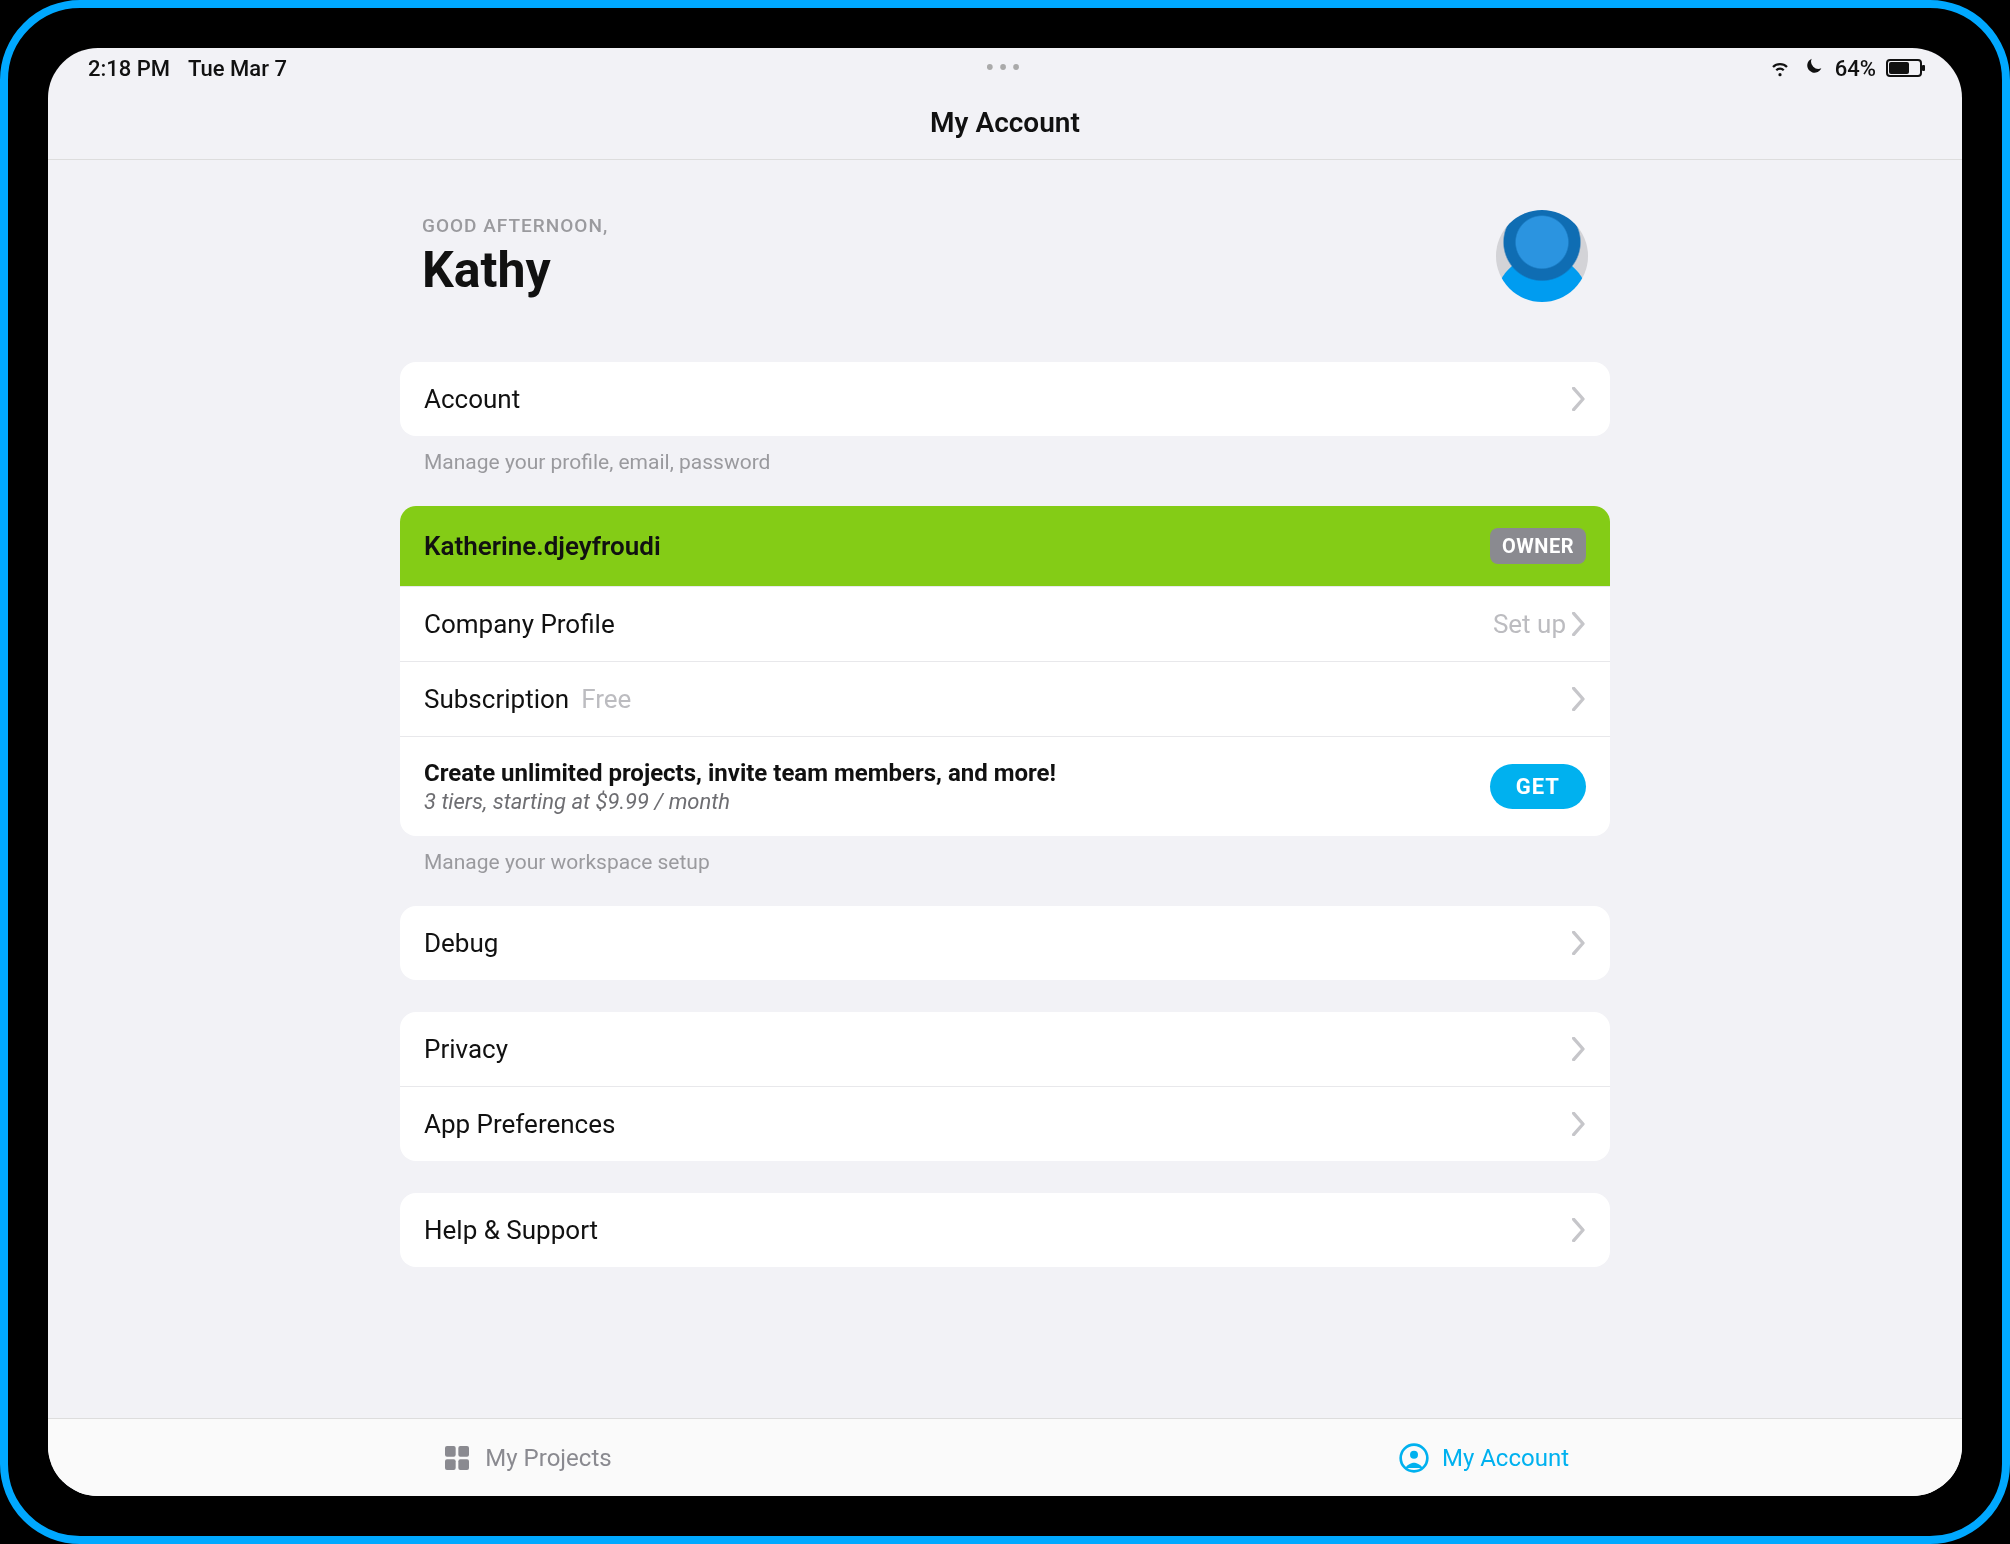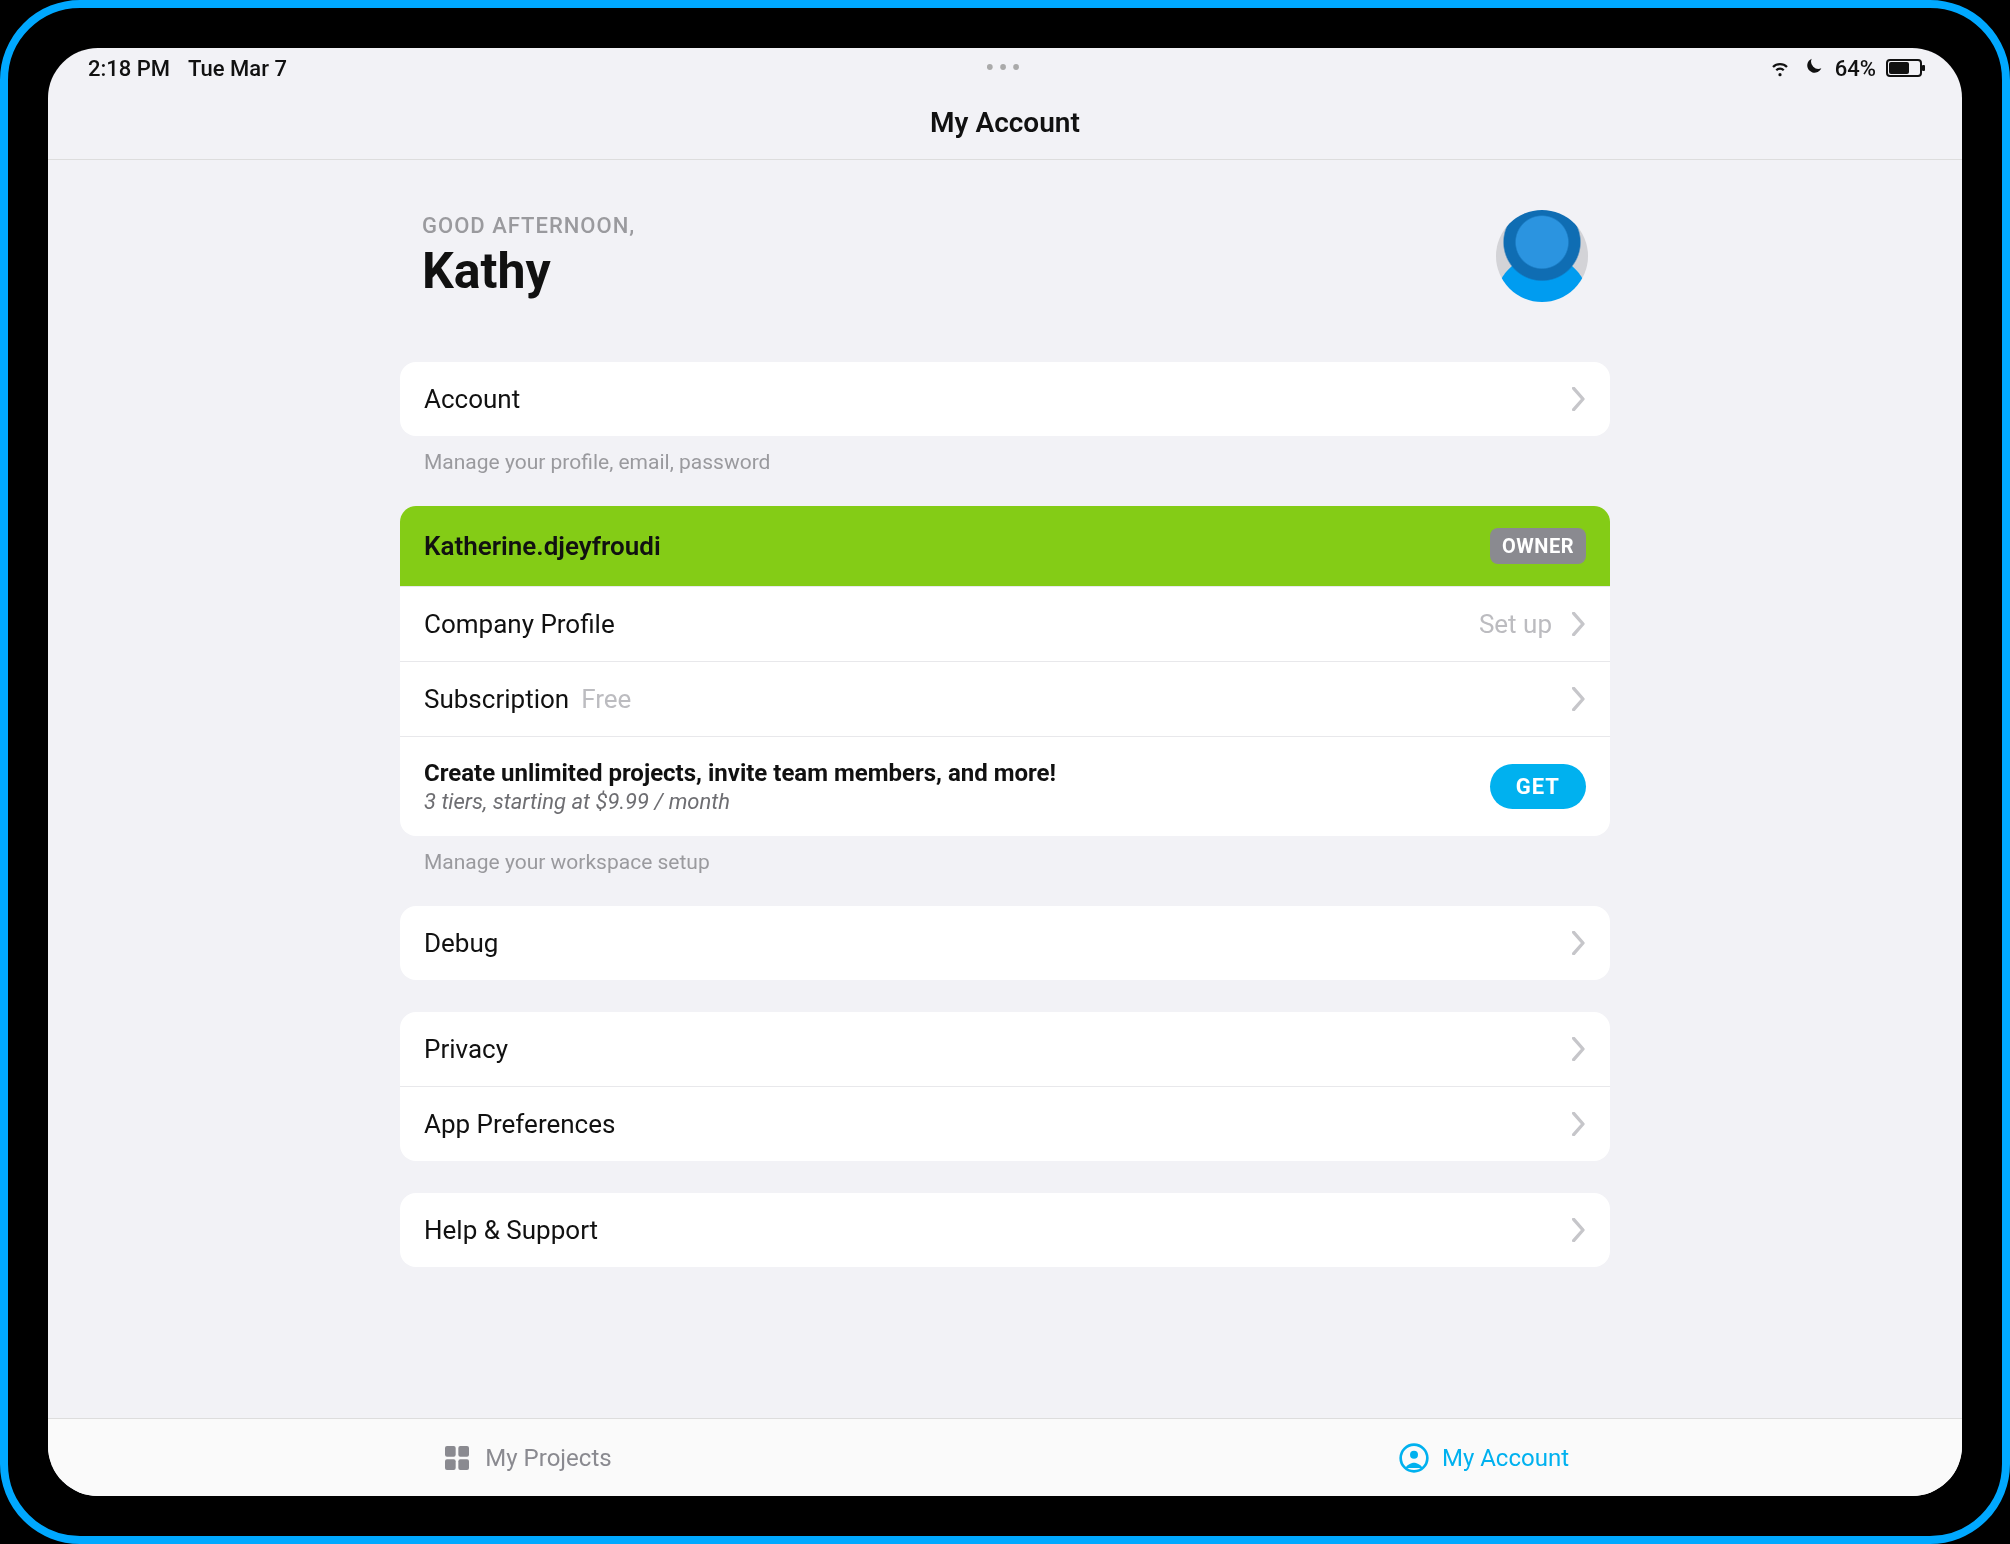--- a/index.html
+++ b/index.html
@@ -89,21 +89,21 @@
 
   
   .content {
     flex: 1;
     overflow-y: auto;
     padding: 50px 0 0;
   }
   .inner { max-width: 1210px; margin: 0 auto; }
 
   .greeting-row { display: flex; justify-content: space-between; align-items: center; margin-bottom: 60px; padding: 0 22px; }
-  .greeting-small { font-size: 22px; font-weight: 500; color: #9a9a9e; letter-spacing: 1px; }
+  .greeting-small { font-size: 19px; font-weight: 500; color: #9a9a9e; letter-spacing: 1px; }
   .greeting-name { font-size: 50px; font-weight: 700; color: #111; margin-top: 4px; }
   .avatar {
     width: 92px; height: 92px;
     border-radius: 50%;
     background: radial-gradient(circle at 50% 35%, #2b94e0 34%, #0f6db3 36%, #0f6db3 50%, transparent 52%),
                 radial-gradient(circle at 50% 100%, #009cf0 45%, transparent 46%),
                 #d3d3d7;
     position: relative;
   }
 
@@ -118,21 +118,21 @@
     align-items: center;
     padding: 22px 24px;
     border-bottom: 1px solid #e8e8eb;
     min-height: 70px;
   }
   .row:last-child { border-bottom: none; }
   .row-label { font-size: 26px; color: #111; flex: 0 0 auto; }
   .row-label.bold { font-weight: 600; }
   .row-sub { font-size: 26px; color: #bcbcc0; margin-left: 12px; }
   .row-spacer { flex: 1; }
-  .row-right { font-size: 26px; color: #bcbcc0; margin-right: 20px; }
+  .row-right { font-size: 26px; color: #bcbcc0; margin-right: 6px; }
   .chev { color: #c6c6ca; }
   .chev svg { width: 14px; height: 24px; display: block; }
   .row.shaded { background: #84cc16; }
   .badge {
     background: #8a8a90;
     color: #fff;
     font-size: 20px;
     font-weight: 700;
     letter-spacing: 0.5px;
     padding: 6px 12px;

